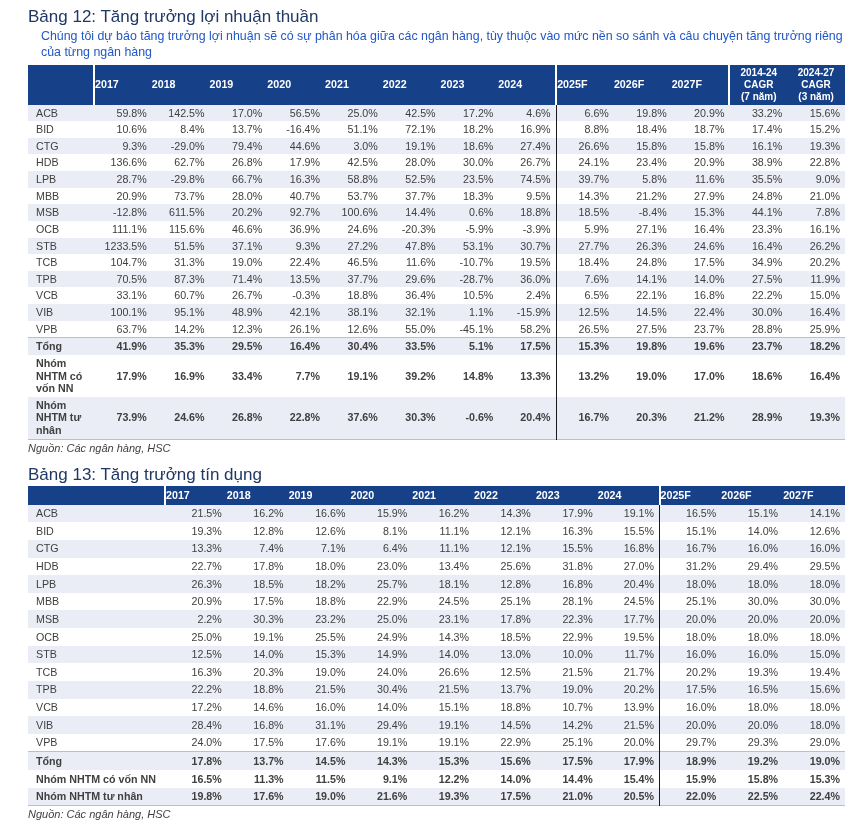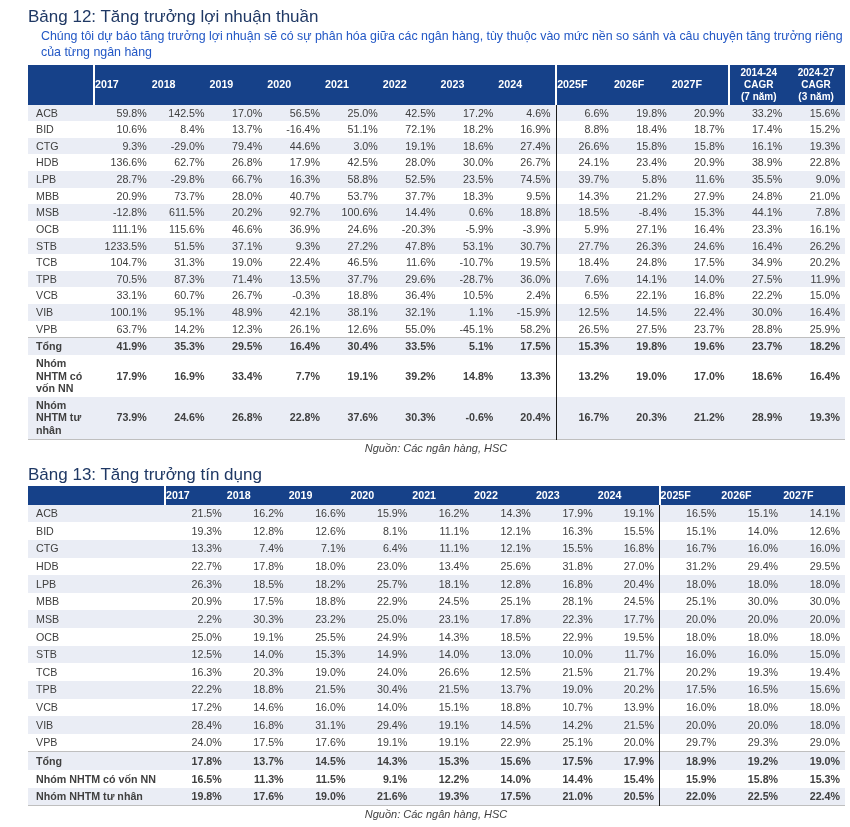--- a/index.html
+++ b/index.html
@@ -54,21 +54,21 @@
   tbody td.lbl{text-align:left;padding:2px 2px 2px 8px;}
   tbody tr:nth-child(odd){background:var(--stripe);}
   tbody td.sep{border-left:1px solid var(--rule);}
   tbody tr.bold td{font-weight:bold;}
   tbody tr.topline td{border-top:1px solid var(--table-border);}
   .t12 col.label-col{width:66px;}
   .t13 col.label-col{width:137px;}
   .t13 tbody td{padding-top:2.5px;padding-bottom:2.5px;}
   .source{
     margin:2px 1px 10px 0;
-    text-align:center;font-style:italic;font-size:11px;color:var(--body-text);
+    text-align:left;font-style:italic;font-size:11px;color:var(--body-text);
   }
   .block.second{margin-top:6px;}
 </style>
 </head>
 <body>
 
 <div class="page">
 
   <section class="block">
     <h2 class="block-title">Bảng 12: Tăng trưởng lợi nhuận thuần</h2>

